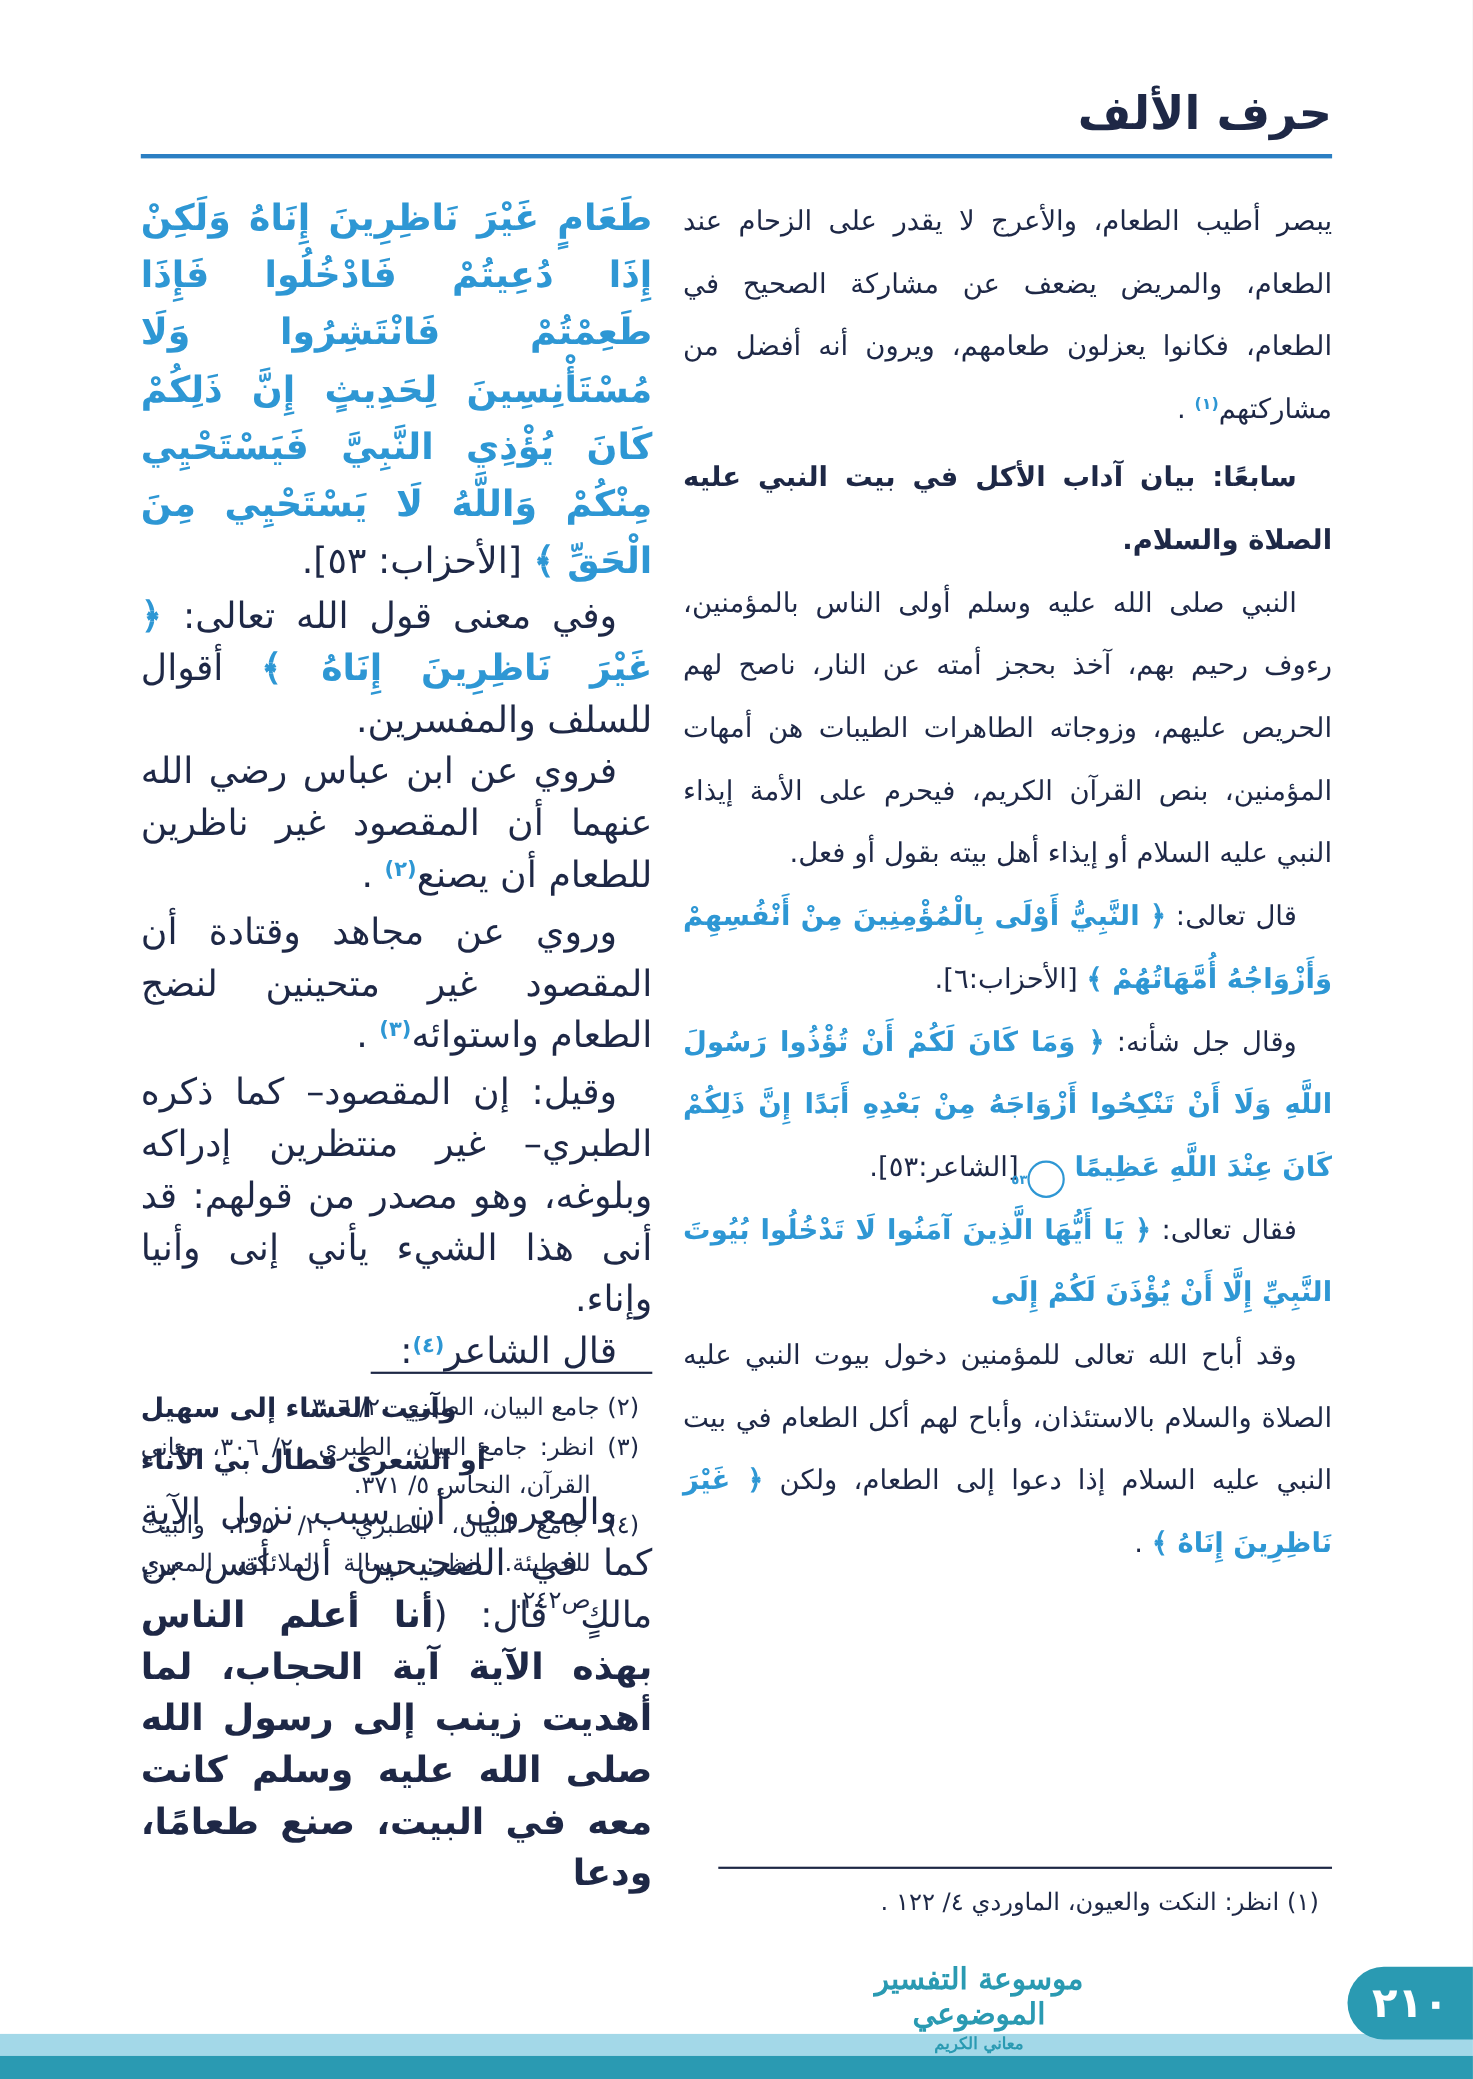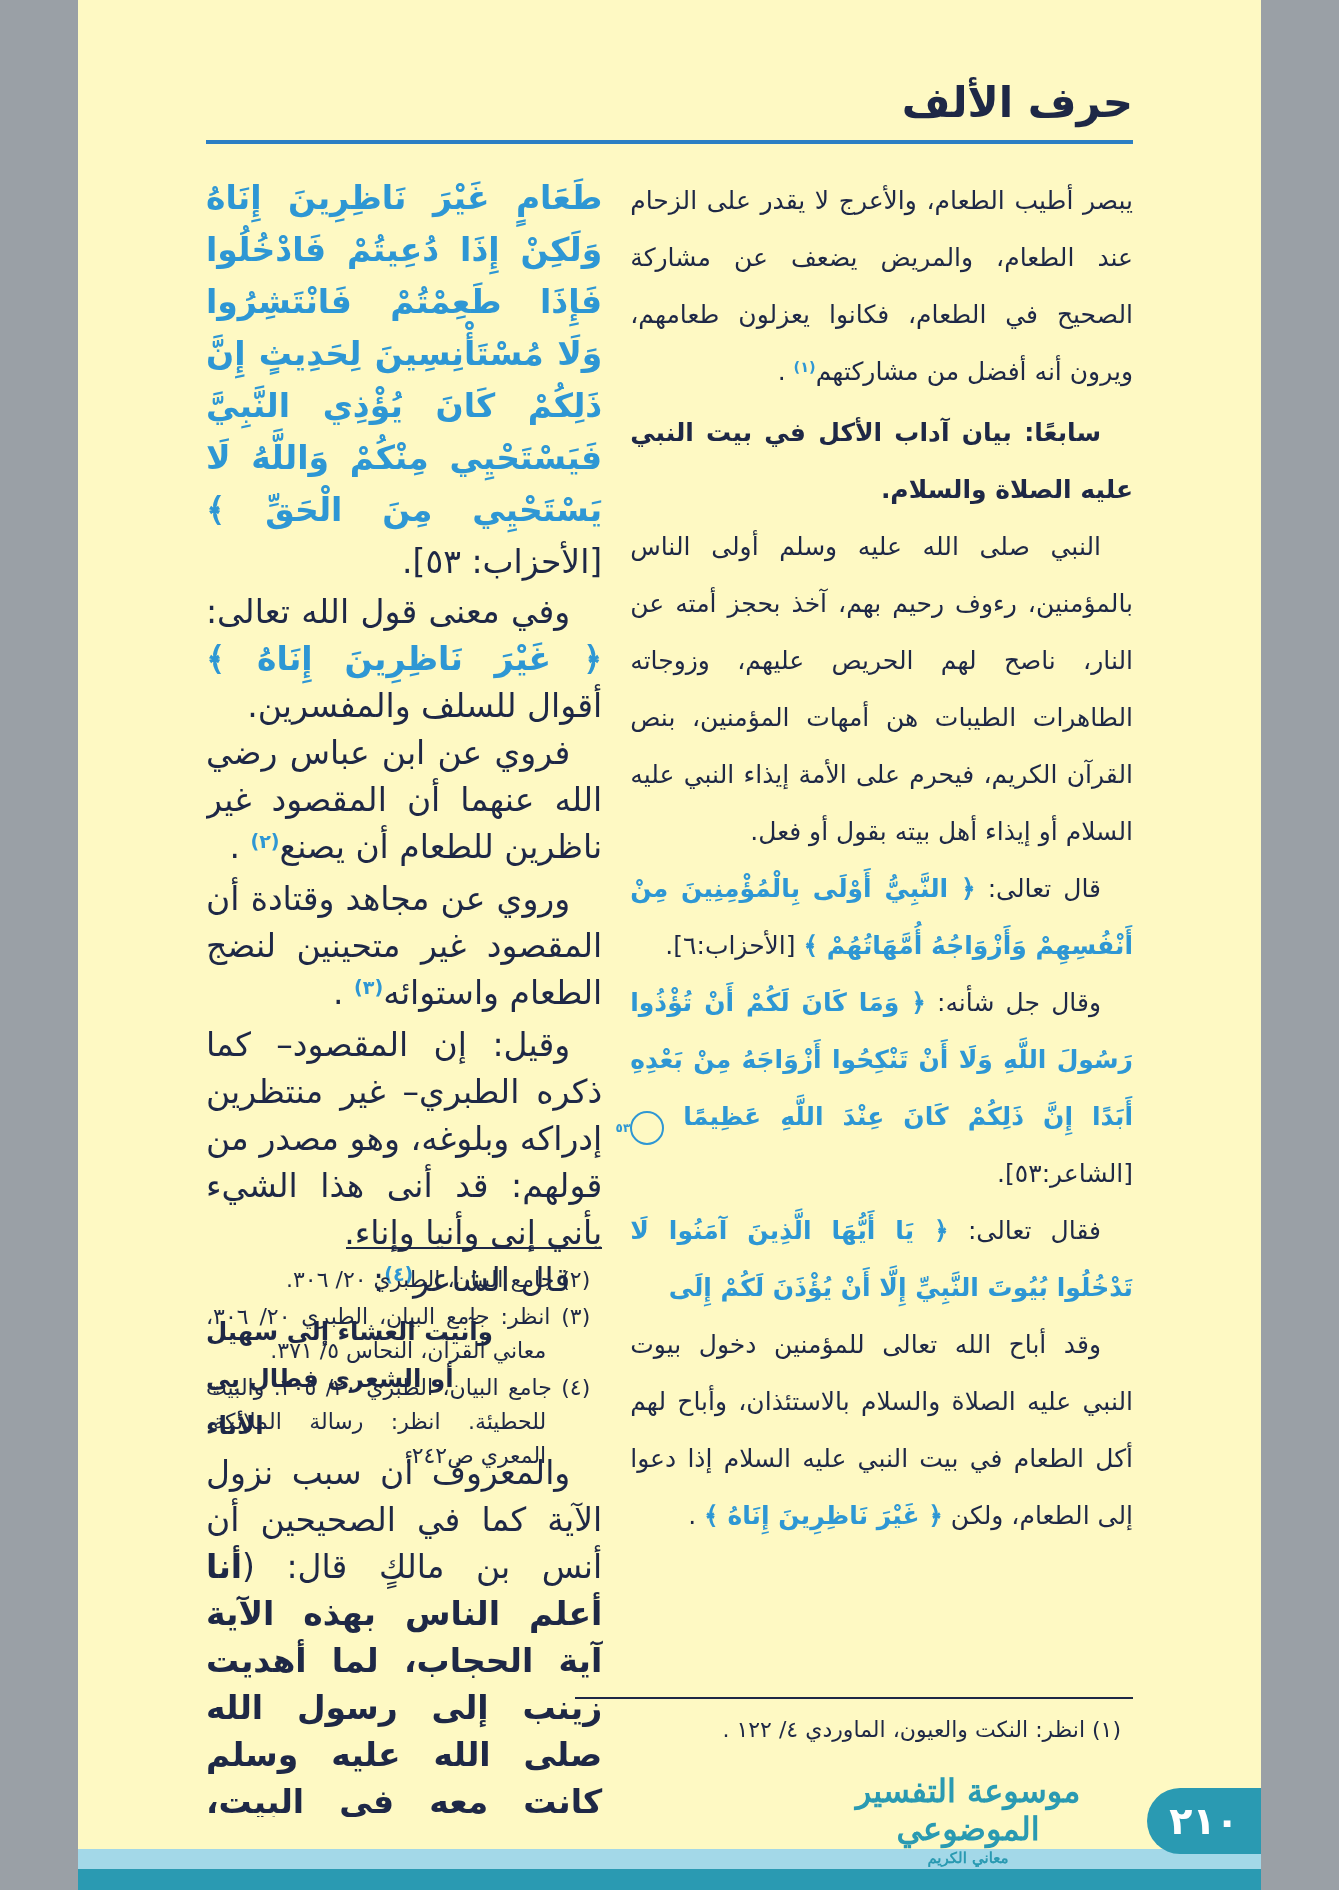--- a/index.html
+++ b/index.html
@@ -1,19 +1,19 @@
 <!DOCTYPE html>
 <html lang="ar" style="--ink: #1e2846; --accent: #2e97d4; --teal: #2a9ab2; --rule-blue: #2b7fc3; --strip-light: #a3d8e8;"><head>
 <meta charset="utf-8">
 <style>
   html,body{margin:0;padding:0;}
   body{background:#9aa0a6;font-family:"DejaVu Sans",sans-serif;}
   .page{
-    position:relative;width:1183px;height:1890px;margin:0 auto;
-    background:#fef9c3;color:var(--ink,#1e2846);
+    position:relative;width:1339px;height:1890px;margin:0 auto;
+    background:#ffffff;color:var(--ink,#1e2846);
     padding:80px 128px 0;box-sizing:border-box;overflow:hidden;
     direction:rtl;
   }
   
   .chapter-title{
     margin:0;text-align:right;font-size:42px;font-weight:700;
     line-height:1.1;color:var(--ink,#1e2846);
     font-family:"DejaVu Serif","DejaVu Sans",serif;
   }
   .header-rule{margin-top:14px;height:4px;background:var(--rule-blue,#2b7fc3);}
@@ -54,21 +54,21 @@
   .fn-sep-left{width:256px;}
   .footnote{
     margin:0 0 3px;font-size:22px;line-height:34px;text-align:justify;
     padding-right:56px;text-indent:-44px;
   }
   
   .logo{
     position:absolute;left:770px;bottom:22px;width:240px;text-align:center;
     color:var(--teal,#2a9ab2);z-index:3;
   }
-  .logo-l1{font-family:"DejaVu Serif",serif;font-weight:700;font-size:32px;line-height:1.2;}
+  .logo-l1{font-family:"DejaVu Serif",serif;font-weight:700;font-size:27px;line-height:1.2;}
   .logo-l2{font-family:"DejaVu Serif",serif;font-weight:700;font-size:15px;line-height:1.3;}
   .pagenum{
     position:absolute;right:0;bottom:36px;width:114px;height:66px;
     background:var(--teal,#2a9ab2);border-radius:36px 0 0 36px;
     color:#ffffff;display:flex;align-items:center;justify-content:center;
     font-size:38px;font-weight:700;z-index:2;
   }
   .strip-light{position:absolute;left:0;right:0;bottom:21px;height:20px;background:var(--strip-light,#a3d8e8);z-index:1;}
   .strip-teal{position:absolute;left:0;right:0;bottom:0;height:21px;background:var(--teal,#2a9ab2);z-index:1;}
 </style>

